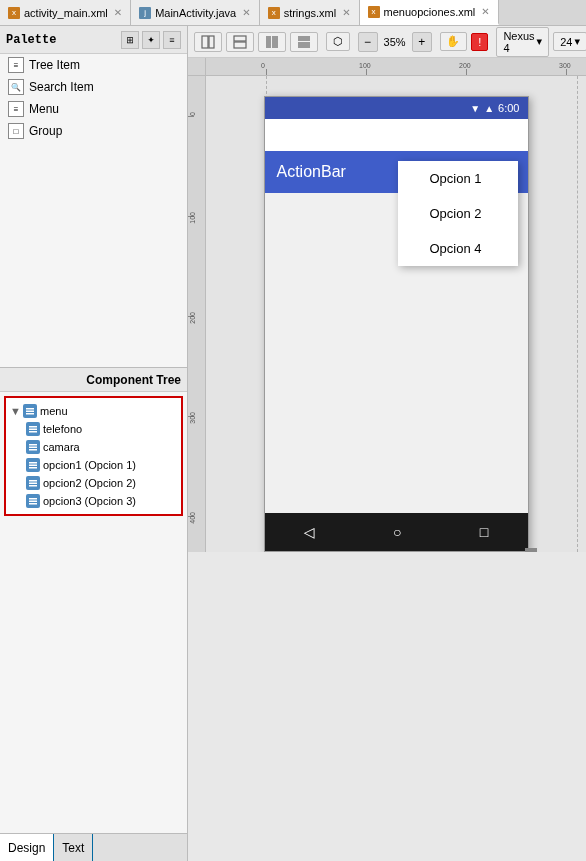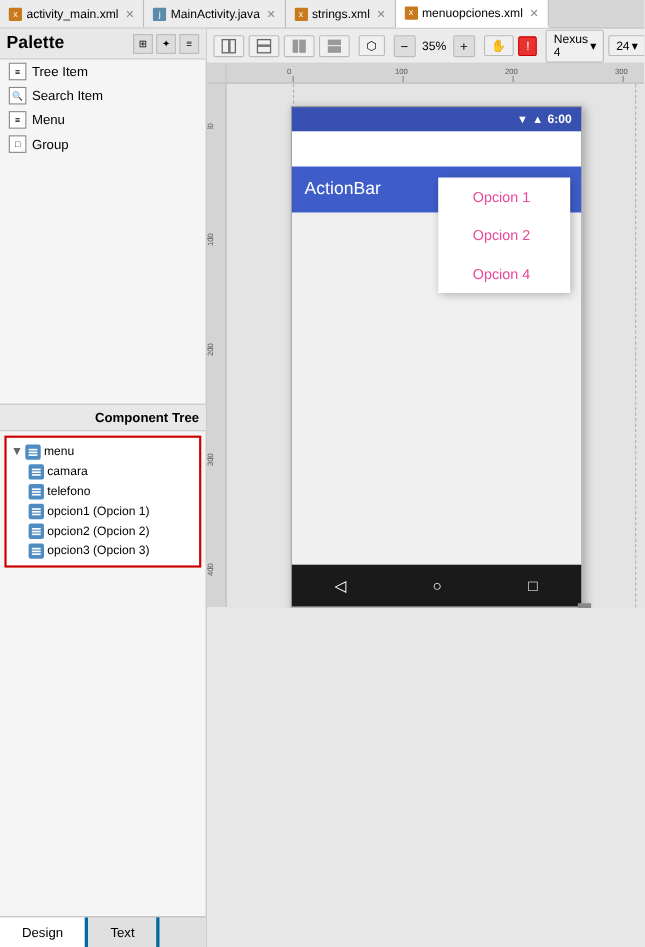--- a/index.html
+++ b/index.html
@@ -15,42 +15,42 @@
     .tab-icon.java { background: #5c8aad; }
 
     
     .main { display: flex; flex: 1; overflow: hidden; }
 
     
     .left-panel { width: 188px; display: flex; flex-direction: column; border-right: 1px solid #bbb; background: #f5f5f5; }
 
     
     .palette-header { display: flex; align-items: center; justify-content: space-between; padding: 4px 6px; background: #e8e8e8; border-bottom: 1px solid #ccc; height: 28px; }
-    .palette-title { font-weight: bold; font-size: 16px; }
+    .palette-title { font-weight: bold; font-size: 12px; font-family: Liberation Mono, monospace; }
     .palette-toolbar { display: flex; gap: 3px; }
     .palette-btn { width: 18px; height: 18px; background: #ddd; border: 1px solid #bbb; cursor: pointer; font-size: 9px; display: flex; align-items: center; justify-content: center; }
 
     .palette-items { flex: 1; overflow-y: auto; }
     .palette-item { display: flex; align-items: center; padding: 3px 8px; cursor: pointer; gap: 5px; }
     .palette-item-icon { width: 16px; height: 16px; border: 1px solid #888; display: flex; align-items: center; justify-content: center; font-size: 8px; background: white; flex-shrink: 0; }
 
     
     .component-tree-section { border-top: 1px solid #bbb; }
     .component-tree-header { padding: 4px 6px; background: #e8e8e8; border-bottom: 1px solid #ccc; font-weight: bold; font-size: 12px; height: 24px; display: flex; align-items: center; justify-content: flex-end; }
     .component-tree-body { border: 2px solid #cc0000; margin: 4px; padding: 4px; background: white; }
     .tree-item { display: flex; align-items: center; gap: 3px; padding: 2px 0; cursor: pointer; font-size: 11px; }
     .tree-item-icon { width: 14px; height: 14px; background: #4e8cc2; border-radius: 2px; display: flex; align-items: center; justify-content: center; font-size: 7px; color: white; flex-shrink: 0; }
     .tree-item-icon.menu-icon { background: #4e8cc2; }
     .tree-item-icon.item-icon { background: white; border: 1px solid #666; }
     .tree-indent { padding-left: 16px; }
     .tree-expand { width: 10px; color: #666; }
 
     
     .bottom-tabs { display: flex; background: #e0e0e0; border-top: 1px solid #bbb; height: 28px; align-items: stretch; }
-    .bottom-tab { display: flex; align-items: center; padding: 0 20px; cursor: pointer; font-size: 12px; border-right: 3px solid #0369a1; }
+    .bottom-tab { display: flex; align-items: center; padding: 0 8px; cursor: pointer; font-size: 12px; border-right: 1px solid #0369a1; }
     .bottom-tab.active { background: white; border-bottom: none; }
 
     
     .canvas-area { flex: 1; background: #e8e8e8; overflow: hidden; position: relative; }
 
     
     .canvas-toolbar { display: flex; align-items: center; padding: 3px 6px; background: #ececec; border-bottom: 1px solid #ccc; gap: 4px; height: 32px; }
     .canvas-toolbar-btn { padding: 2px 6px; background: #f0f0f0; border: 1px solid #bbb; cursor: pointer; font-size: 11px; border-radius: 2px; display: flex; align-items: center; gap: 2px; }
     .zoom-control { display: flex; align-items: center; gap: 2px; }
     .zoom-btn { width: 20px; height: 20px; background: #ddd; border: 1px solid #bbb; cursor: pointer; display: flex; align-items: center; justify-content: center; font-size: 12px; border-radius: 2px; }
@@ -59,21 +59,21 @@
     .phone-frame { width: 265px; background: white; margin: 0 auto; position: relative; border: 1px solid #999; box-shadow: 2px 2px 8px rgba(0,0,0,0.3); }
     .phone-status-bar { background: #3850b0; height: 22px; display: flex; align-items: center; justify-content: flex-end; padding: 0 8px; gap: 4px; }
     .status-icon { color: white; font-size: 10px; }
     .phone-action-bar { background: #3f5dc9; height: 42px; display: flex; align-items: center; padding: 0 12px; justify-content: space-between; margin-top: 32px; }
     .action-bar-title { color: white; font-size: 16px; font-weight: 500; }
     .action-bar-icons { display: flex; gap: 12px; align-items: center; }
     .action-icon { color: white; font-size: 14px; cursor: pointer; }
 
     
     .dropdown-menu { position: absolute; top: 64px; right: 10px; background: white; box-shadow: 2px 2px 8px rgba(0,0,0,0.3); width: 120px; z-index: 10; }
-    .dropdown-item { padding: 10px 32px; font-size: 13px; cursor: pointer; color: #ec4899; }
+    .dropdown-item { padding: 10px 32px; font-size: 13px; cursor: pointer; color: #000000; }
 
     
     .phone-body { background: #f0f0f0; min-height: 360px; }
 
     
     .phone-nav-bar { background: #1a1a1a; height: 38px; display: flex; align-items: center; justify-content: space-around; }
     .nav-icon { color: white; font-size: 14px; }
     .content-area { flex: 1; display: flex; flex-direction: column; }
     .h-ruler { height: 18px; background: #d4d4d4; border-bottom: 1px solid #bbb; display: flex; align-items: flex-end; position: relative; overflow: hidden; flex-shrink: 0; }
     .v-ruler { width: 18px; background: #d4d4d4; border-right: 1px solid #bbb; position: relative; flex-shrink: 0; }
@@ -159,31 +159,31 @@
 
         <div class="tree-indent">
           <div class="tree-item">
             <div class="tree-item-icon item-icon" style="background:#4e8cc2;border:none;">
               <svg width="10" height="10" viewBox="0 0 10 10">
                   <rect x="1" y="2" width="8" height="1.5" fill="white"></rect>
                   <rect x="1" y="4.5" width="8" height="1.5" fill="white"></rect>
                   <rect x="1" y="7" width="8" height="1.5" fill="white"></rect>
                 </svg>
             </div>
+            <span>telefono</span>
+          </div>
+          <div class="tree-item">
+            <div class="tree-item-icon item-icon" style="background:#4e8cc2;border:none;">
+              <svg width="10" height="10" viewBox="0 0 10 10">
+                  <rect x="1" y="2" width="8" height="1.5" fill="white"></rect>
+                  <rect x="1" y="4.5" width="8" height="1.5" fill="white"></rect>
+                  <rect x="1" y="7" width="8" height="1.5" fill="white"></rect>
+                </svg>
+            </div>
             <span>camara</span>
-          </div>
-          <div class="tree-item">
-            <div class="tree-item-icon item-icon" style="background:#4e8cc2;border:none;">
-              <svg width="10" height="10" viewBox="0 0 10 10">
-                  <rect x="1" y="2" width="8" height="1.5" fill="white"></rect>
-                  <rect x="1" y="4.5" width="8" height="1.5" fill="white"></rect>
-                  <rect x="1" y="7" width="8" height="1.5" fill="white"></rect>
-                </svg>
-            </div>
-            <span>telefono</span>
           </div>
           <div class="tree-item">
             <div class="tree-item-icon item-icon" style="background:#4e8cc2;border:none;">
               <svg width="10" height="10" viewBox="0 0 10 10">
                   <rect x="1" y="2" width="8" height="1.5" fill="white"></rect>
                   <rect x="1" y="4.5" width="8" height="1.5" fill="white"></rect>
                   <rect x="1" y="7" width="8" height="1.5" fill="white"></rect>
                 </svg>
             </div>
             <span>opcion1 (Opcion 1)</span>
@@ -306,21 +306,21 @@
           <div style="position:absolute;top:0;left:60px;bottom:0;width:1px;border-left:1px dashed #b0b0b0;"></div>
 
           <div style="position:absolute;top:0;right:8px;bottom:0;width:1px;border-left:1px dashed #b0b0b0;"></div>
 
           <div style="position:relative;">
             <div class="phone-frame">
 
               <div class="phone-status-bar">
                 <span class="status-icon">▼</span>
                 <span class="status-icon">▲</span>
-                <span class="status-icon" style="font-size:11px;font-weight:bold;">6:00</span>
+                <span class="status-icon" style="font-size:11px;font-weight:normal;">6:00</span>
               </div>
 
               <div class="phone-action-bar">
                 <span class="action-bar-title">ActionBar</span>
                 <div class="action-bar-icons">
                   <span class="action-icon">📞</span>
                   <span class="action-icon">🎬</span>
                   <span class="action-icon">⋮</span>
                 </div>
               </div>

